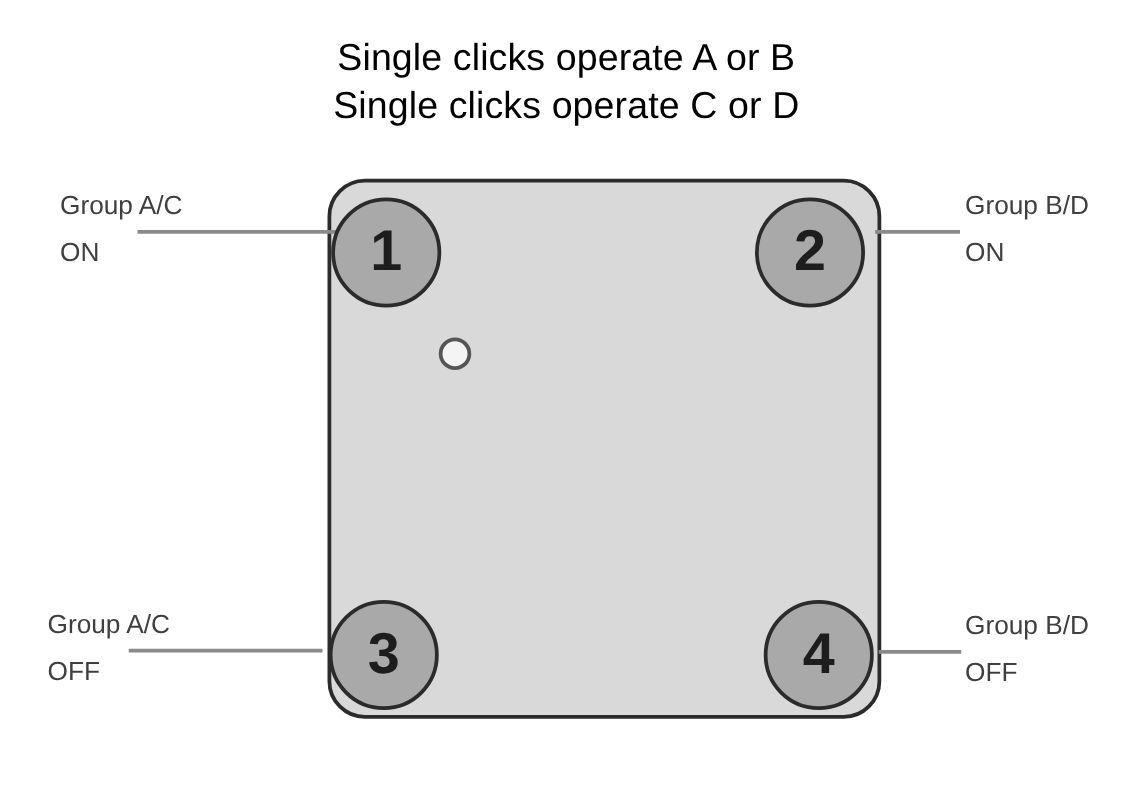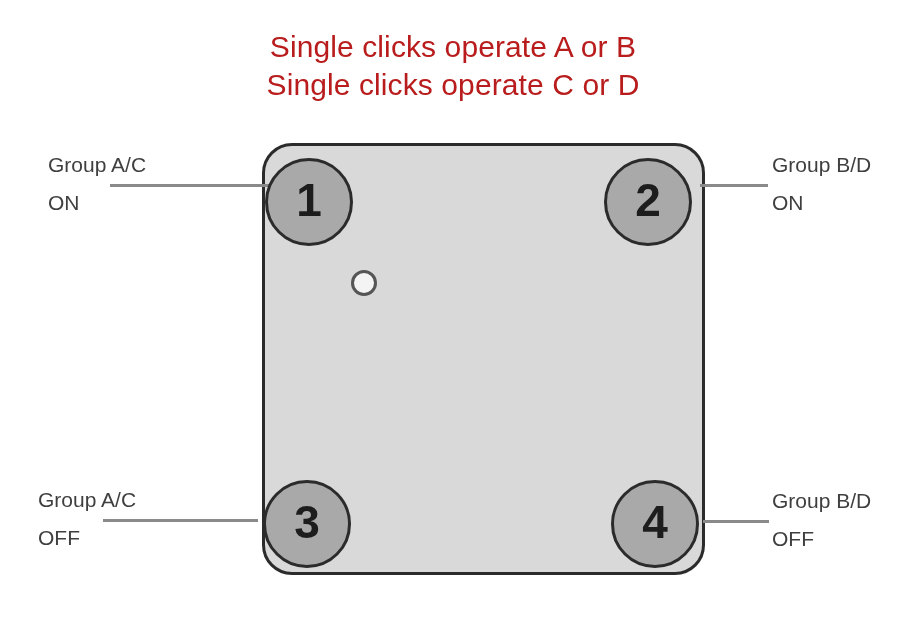--- a/index.html
+++ b/index.html
@@ -29,21 +29,21 @@
   .title-block {
     position: absolute;
     left: 0;
     top: 28px;
     width: 906px;
     text-align: center;
   }
   .title-line {
     font-size: 30px;
     line-height: 38px;
-    color: #b91c1c;
+    color: #000000;
     letter-spacing: 0.1px;
     white-space: nowrap;
   }
 
   
   .panel {
     position: absolute;
     left: 262px;
     top: 143px;
     width: 443px;

